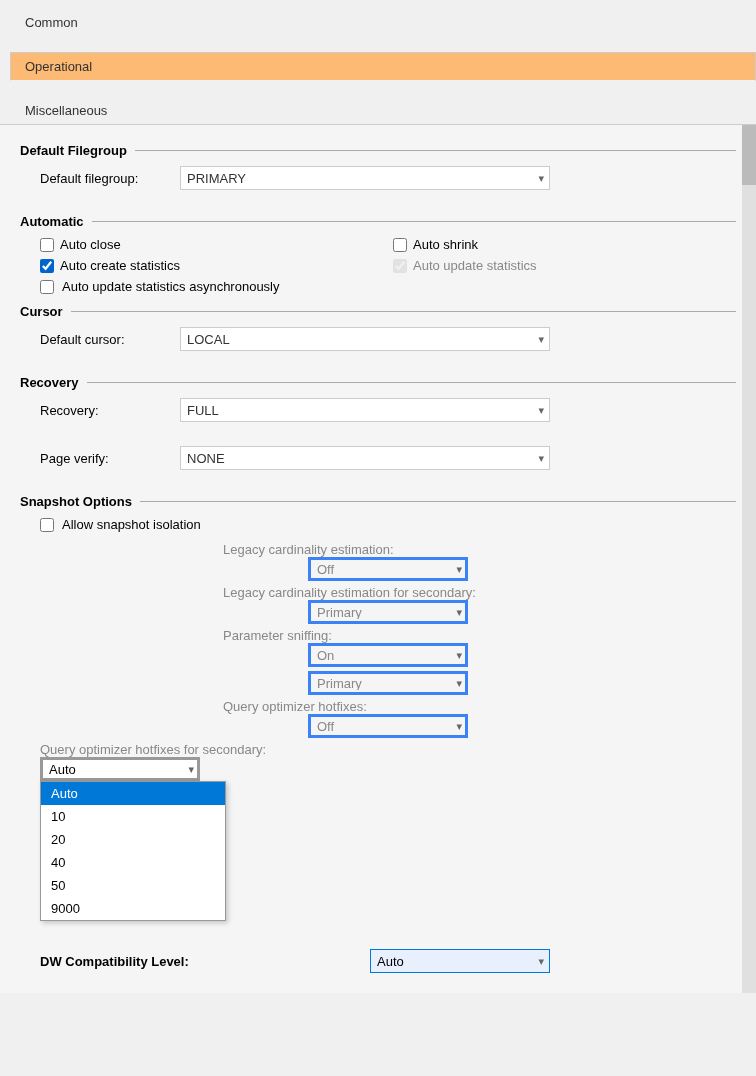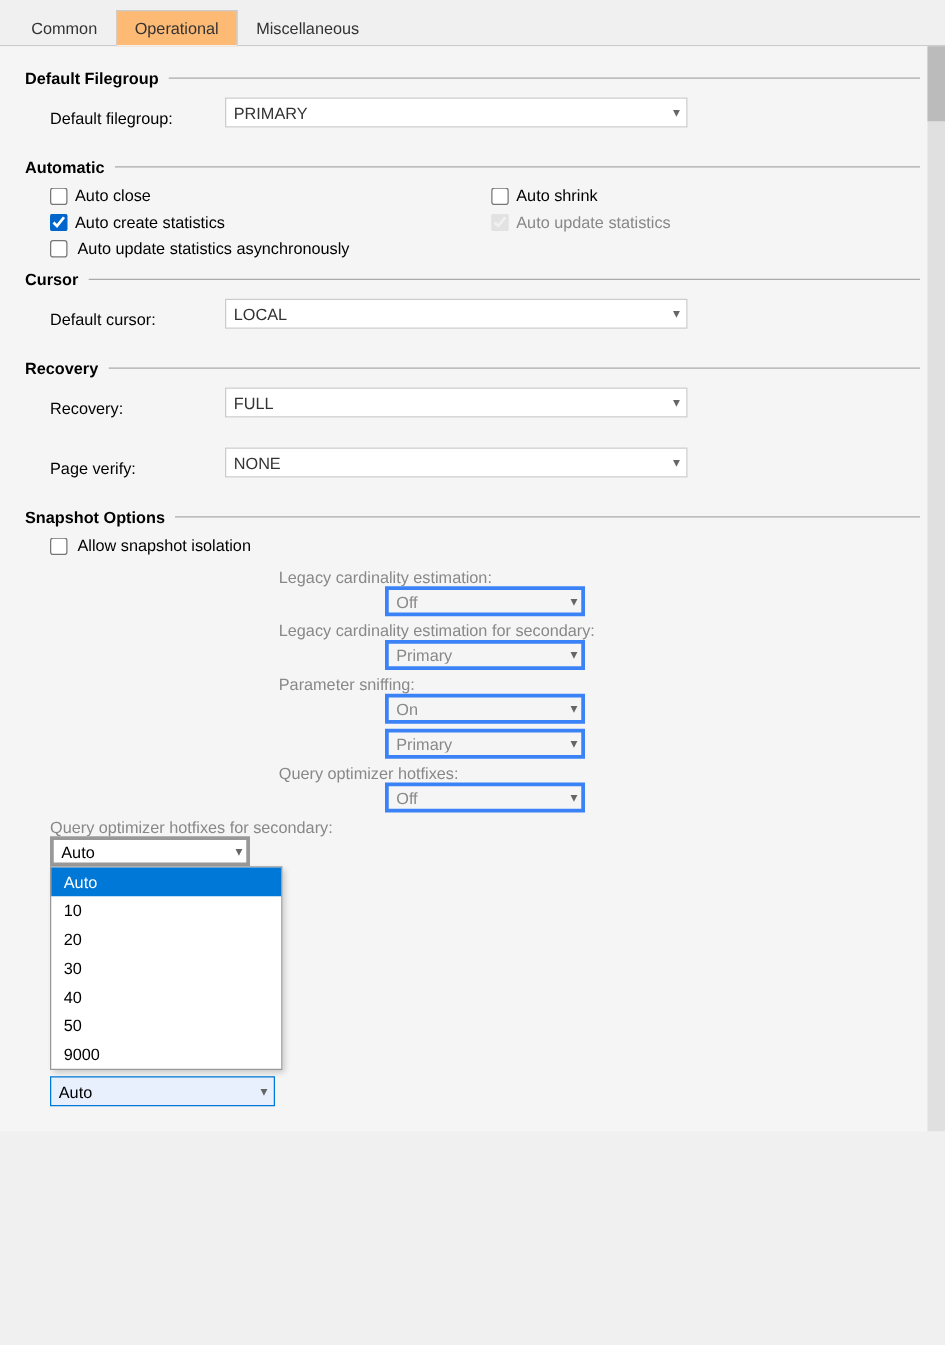--- a/index.html
+++ b/index.html
@@ -11,21 +11,22 @@
       width: 756px;
       min-height: 1076px;
       overflow-x: hidden;
     }
 
     .tabs-bar {
       display: flex;
       background: #f0f0f0;
       border-bottom: 1px solid #ccc;
       padding: 8px 0 0 10px;
-      gap: 0;
+      gap: 16px;
+      flex-direction: column;
     }
     .tab {
       padding: 6px 14px;
       cursor: pointer;
       font-size: 13px;
       color: #333;
       border: 1px solid transparent;
       border-bottom: none;
       background: transparent;
     }
@@ -59,21 +60,21 @@
     .section-header::after {
       content: '';
       flex: 1;
       height: 1px;
       background: #aaa;
       margin-left: 8px;
     }
 
     .field-row {
       display: flex;
-      align-items: flex-end;
+      align-items: center;
       margin-bottom: 24px;
       padding-left: 20px;
     }
 
     .field-label {
       color: #000;
       font-size: 13px;
       min-width: 140px;
     }
 
@@ -401,31 +402,31 @@
             <option>40</option>
             <option>50</option>
             <option>9000</option>
           </select>
         </div>
         
         <div class="dropdown-list" style="min-width:186px; left:0; top:24px;">
           <div class="dropdown-item selected">Auto</div>
           <div class="dropdown-item">10</div>
           <div class="dropdown-item">20</div>
-          <div class="dropdown-item">30</div>
           <div class="dropdown-item">40</div>
           <div class="dropdown-item">50</div>
           <div class="dropdown-item">9000</div>
         </div>
       </div>
     </div>
 
     <div style="height: 160px;"></div>
 
     <div class="dw-row">
+      <span class="dw-label">DW Compatibility Level:</span>
       <div class="select-wrapper">
         <select class="select-dw">
           <option>Auto</option>
           <option>10</option>
           <option>20</option>
           <option>30</option>
         </select>
       </div>
     </div>
 

